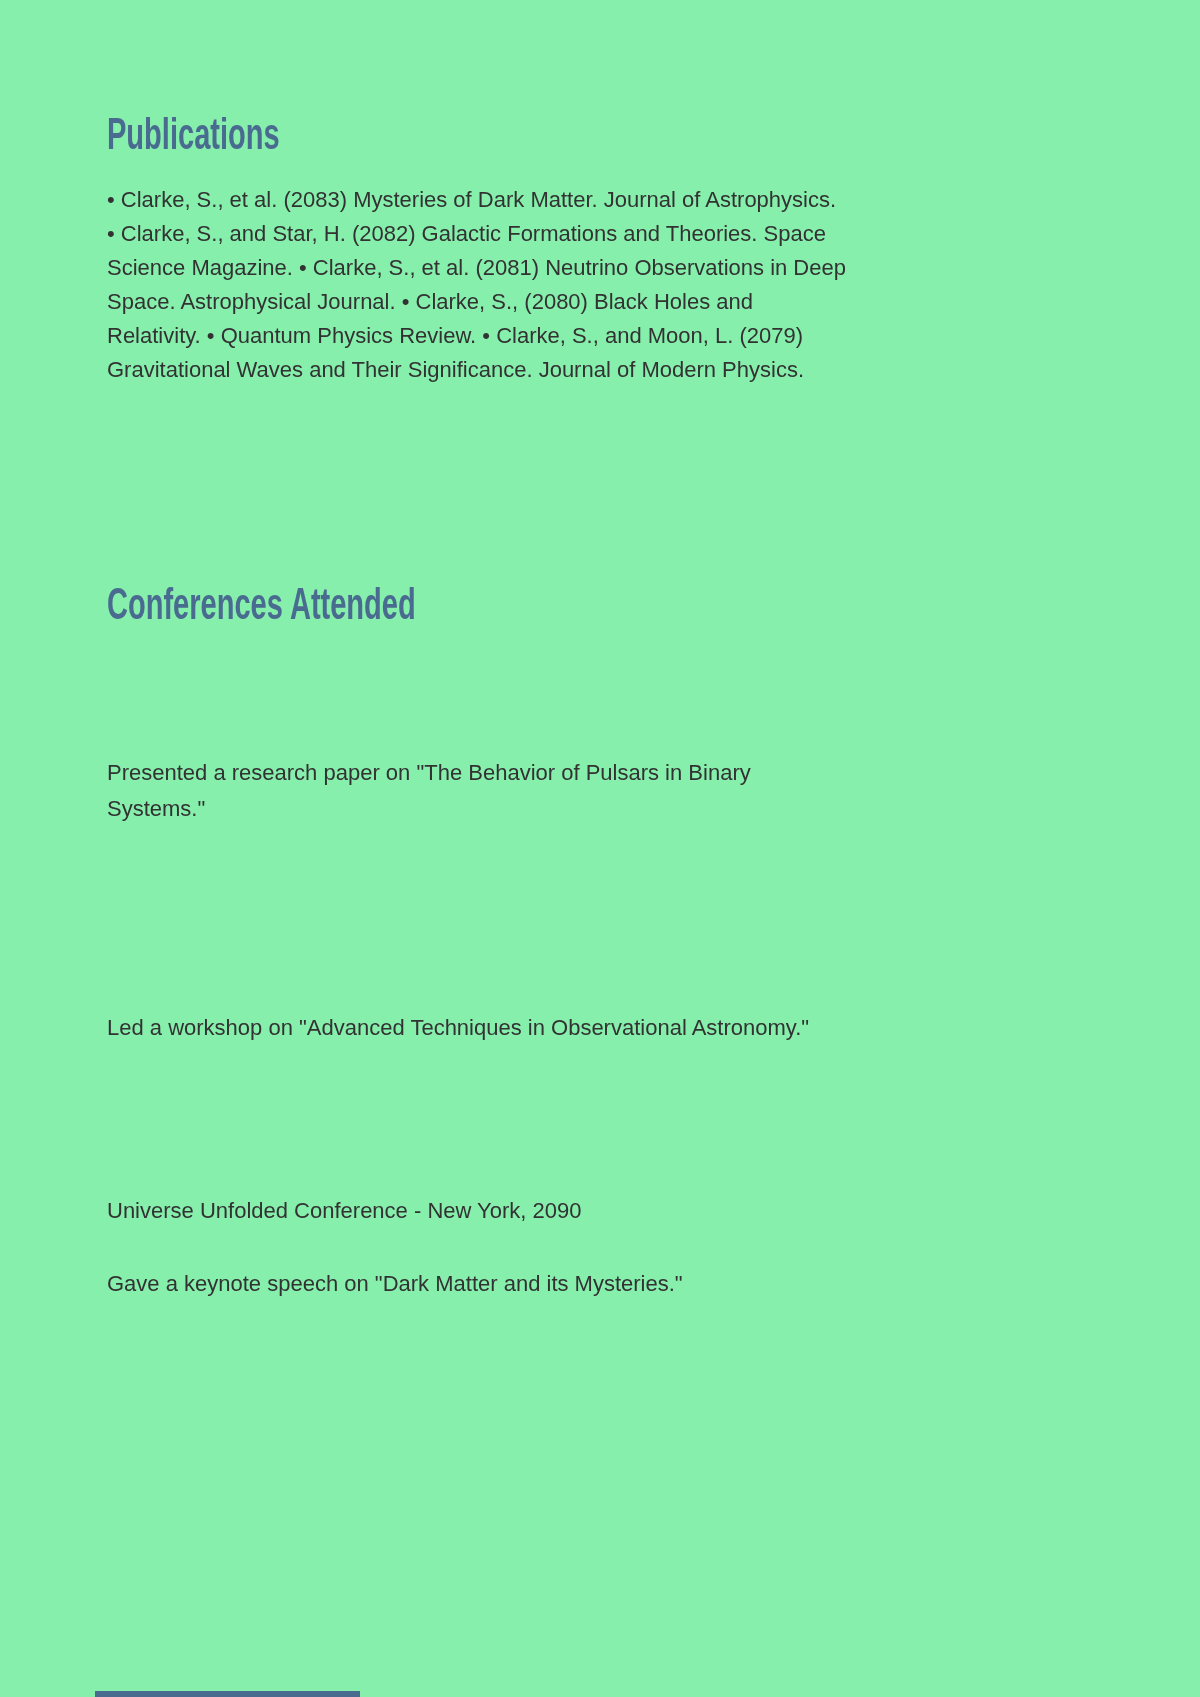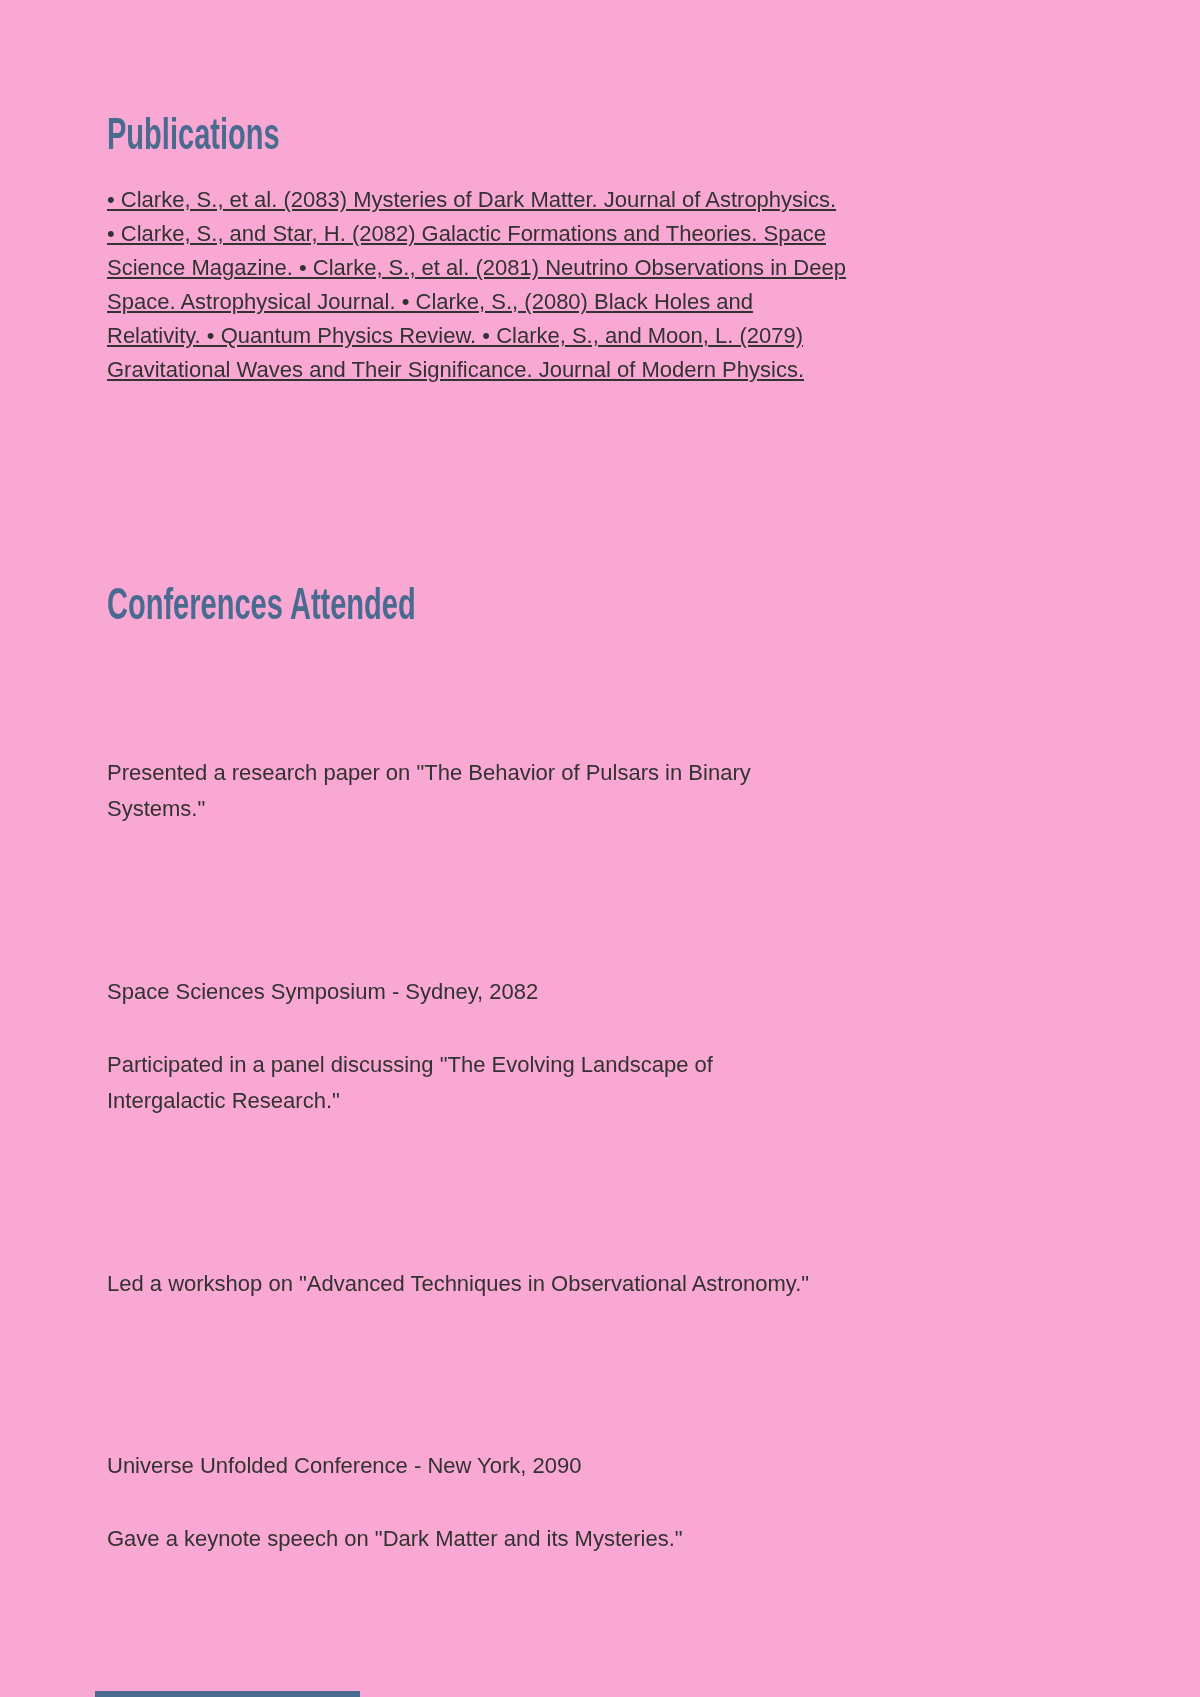--- a/index.html
+++ b/index.html
@@ -1,21 +1,21 @@
 <!DOCTYPE html>
 <html><head>
 <meta charset="utf-8">
 <style>
   * { margin: 0; padding: 0; box-sizing: border-box; }
   html, body { background: #ffffff; }
   .page {
     position: relative;
     width: 1200px;
     height: 1697px;
-    background: #f9a8d4;
+    background: #86efac;
     overflow: hidden;
     font-family: "Liberation Sans", sans-serif;
   }
   .content {
     position: absolute;
     left: 107px;
     top: 0;
     width: 978px;
   }
   .section-heading {
@@ -31,21 +31,20 @@
   .heading-publications { margin-top: 112px; }
   .heading-conferences { margin-top: 195px; }
   .body-text {
     color: #323232;
     font-size: 22px;
     white-space: pre-line;
   }
   .publications-paragraph {
     margin-top: 27px;
     line-height: 34px;
-    text-decoration: underline;
   }
   .conference-list {
     margin-top: 19px;
     line-height: 36.5px;
   }
   .conference-item .conference-title,
   .conference-item .conference-detail {
     line-height: 36.5px;
   }
   .footer-accent-bar {
@@ -74,25 +73,20 @@
 
     <div class="section-heading heading-conferences">Conferences Attended</div>
 
     <div class="body-text conference-list">
 
       <div class="conference-item">
         <div class="conference-detail">Presented a research paper on "The Behavior of Pulsars in Binary
 Systems."</div>
       </div>
 
-      <div class="conference-item">
-        <div class="conference-title">Space Sciences Symposium - Sydney, 2082</div>
-        <div class="conference-detail">Participated in a panel discussing "The Evolving Landscape of
-Intergalactic Research."</div>
-      </div>
 
       <div class="conference-item">
         <div class="conference-detail">Led a workshop on "Advanced Techniques in Observational Astronomy."</div>
       </div>
 
       <div class="conference-item">
         <div class="conference-title">Universe Unfolded Conference - New York, 2090</div>
         <div class="conference-detail">Gave a keynote speech on "Dark Matter and its Mysteries."</div>
       </div>
 

